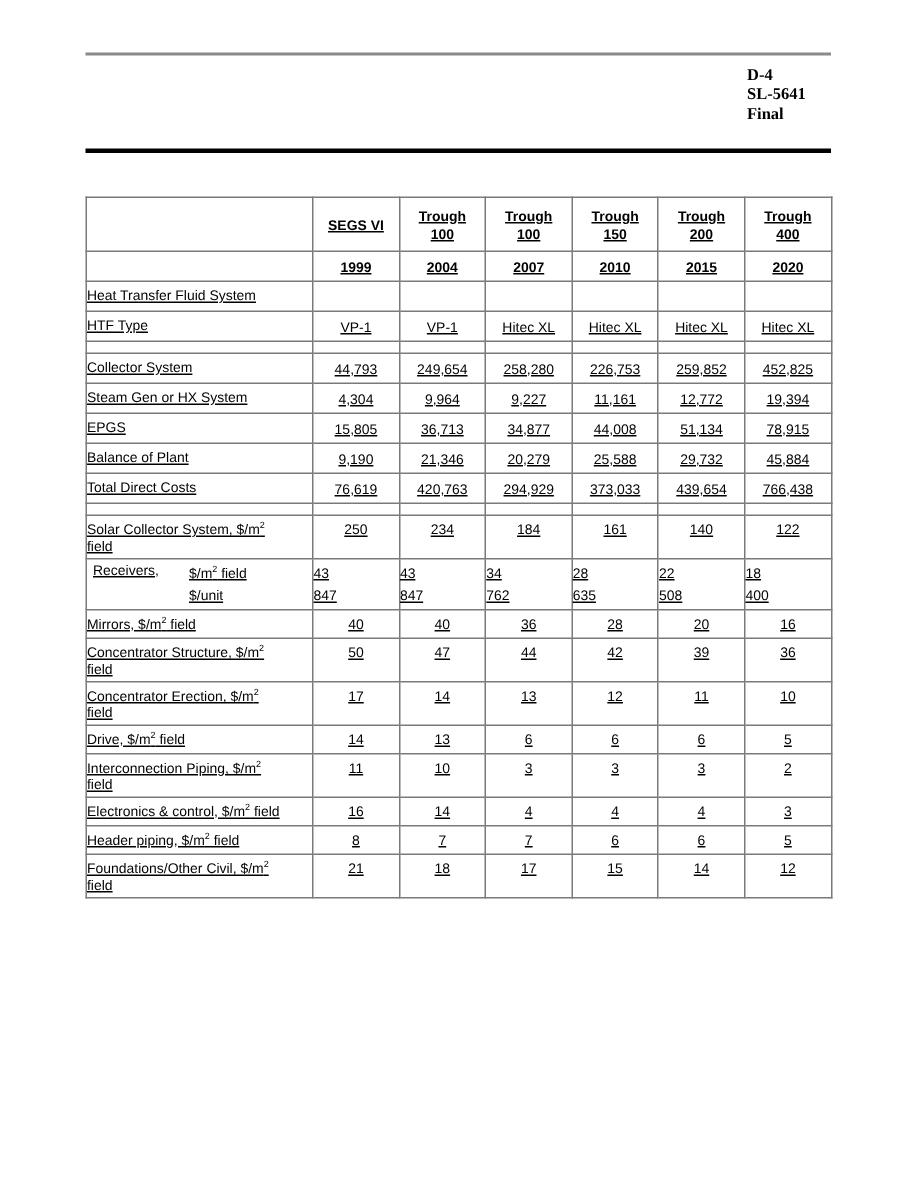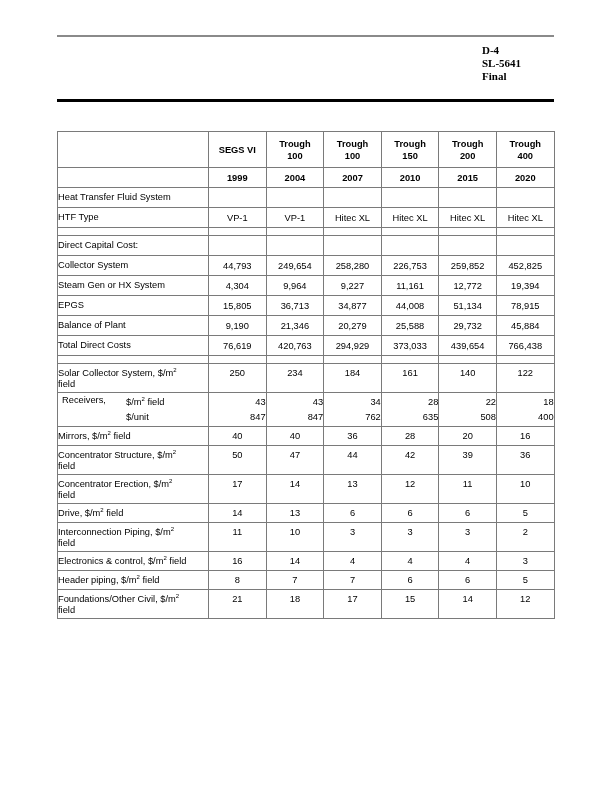--- a/index.html
+++ b/index.html
@@ -1,23 +1,23 @@
 <!DOCTYPE html>
 <html><head>
 <meta charset="utf-8">
 <style>
   html, body { margin: 0; padding: 0; background: #ffffff; }
   body { width: 612px; height: 792px; position: relative; overflow: hidden; }
   .rule-top { position: absolute; left: 57px; top: 35px; width: 497px; height: 2px; background: #8a8a8a; }
-  .doc-id { position: absolute; left: 482px; top: 44px; font-family: "Liberation Serif", serif; font-weight: bold; font-size: 11px; line-height: 13px; color: #000; }
+  .doc-id { position: absolute; left: 498px; top: 44px; font-family: "Liberation Serif", serif; font-weight: bold; font-size: 11px; line-height: 13px; color: #000; }
   .doc-id div { white-space: nowrap; }
   .rule-bottom { position: absolute; left: 57px; top: 99px; width: 497px; height: 3px; background: #000; }
 
   table.cost { position: absolute; left: 57px; top: 131px; border-collapse: collapse; table-layout: fixed; width: 497px;
-    font-family: "Liberation Sans", sans-serif; font-size: 9.3px; color: #000; }
+    font-family: "Liberation Sans", sans-serif; font-size: 9.3px; color: #000; text-decoration: underline; }
   table.cost td, table.cost th { border: 1px solid #7a7a7a; padding: 0; vertical-align: middle; }
   col.c0 { width: 151px; }
   col.cn { width: 57.6px; }
   th.hd { font-weight: bold; text-align: center; vertical-align: bottom; padding-bottom: 4px; line-height: 12px; }
   tr.r-head { height: 36px; }
   tr.r-year { height: 20px; }
   tr.r-year td { font-weight: bold; text-align: center; margin-left: 28px; }
   tr.r-std { height: 20px; }
   tr.r-gap { height: 8px; }
   tr.r-two { height: 29px; }
@@ -25,21 +25,21 @@
   tr.r-one { height: 19px; }
   td.lbl { text-align: left; padding-left: 4px; line-height: 11px; }
   td.ind { padding-left: 18px; }
   td.num { text-align: center; }
   tr.r-two td.num { vertical-align: top; padding-top: 4px; }
   tr.r-two td.lbl { vertical-align: top; padding-top: 4px; }
   sup { font-size: 6px; vertical-align: 4px; line-height: 0; }
   .recv-wrap { display: flex; padding-left: 4px; }
   .recv-name { width: 64px; }
   .recv-units div, .recv-vals div { line-height: 15px; }
-  td.stack { text-align: right; }
+  td.stack { text-align: left; }
 </style>
 </head>
 <body>
 
 <div class="rule-top"></div>
 <div class="doc-id">
   <div>D-4</div>
   <div>SL-5641</div>
   <div>Final</div>
 </div>
@@ -95,29 +95,20 @@
       <tr class="r-gap">
         <td></td>
         <td></td>
         <td></td>
         <td></td>
         <td></td>
         <td></td>
         <td></td>
       </tr>
       <tr class="r-std">
-        <td class="lbl">Direct Capital Cost:</td>
-        <td></td>
-        <td></td>
-        <td></td>
-        <td></td>
-        <td></td>
-        <td></td>
-      </tr>
-      <tr class="r-std">
         <td class="lbl ind">Collector System</td>
         <td class="num">44,793</td>
         <td class="num">249,654</td>
         <td class="num">258,280</td>
         <td class="num">226,753</td>
         <td class="num">259,852</td>
         <td class="num">452,825</td>
       </tr>
       <tr class="r-std">
         <td class="lbl ind">Steam Gen or HX System</td>

